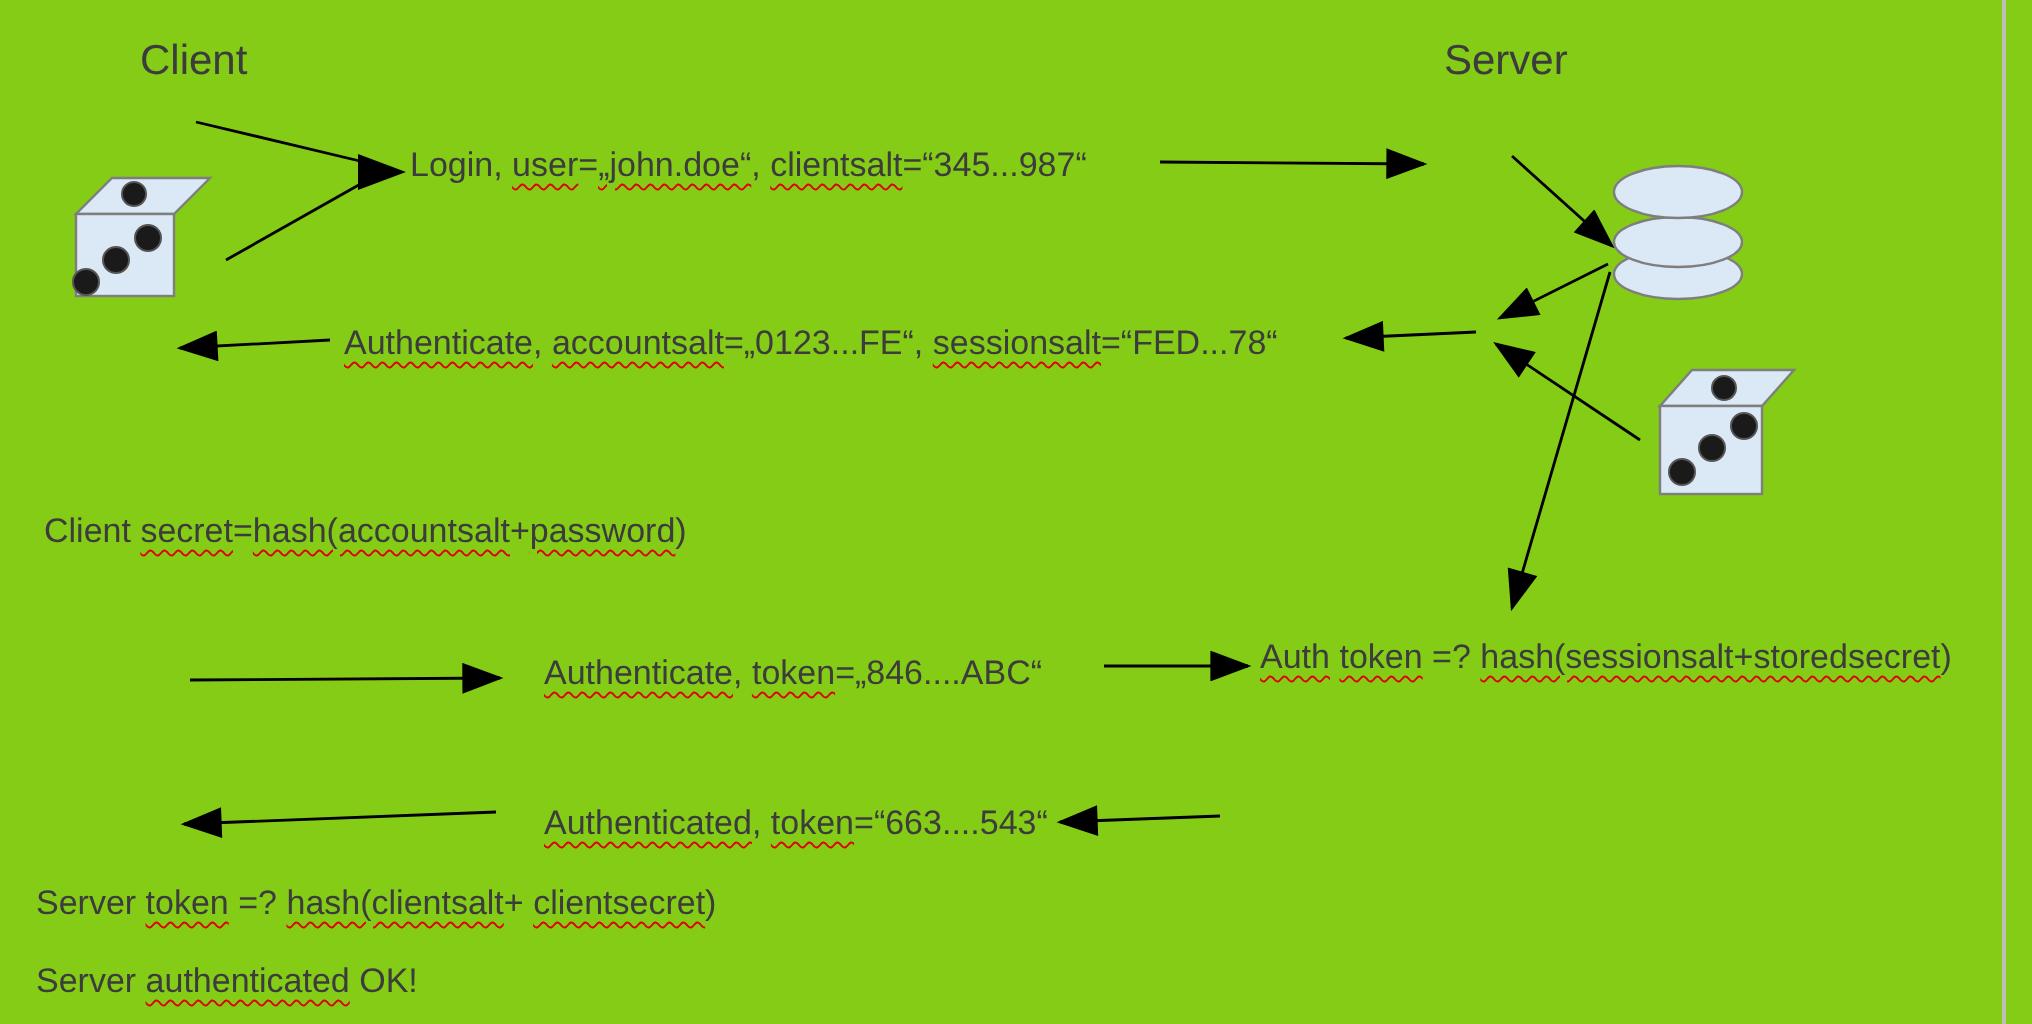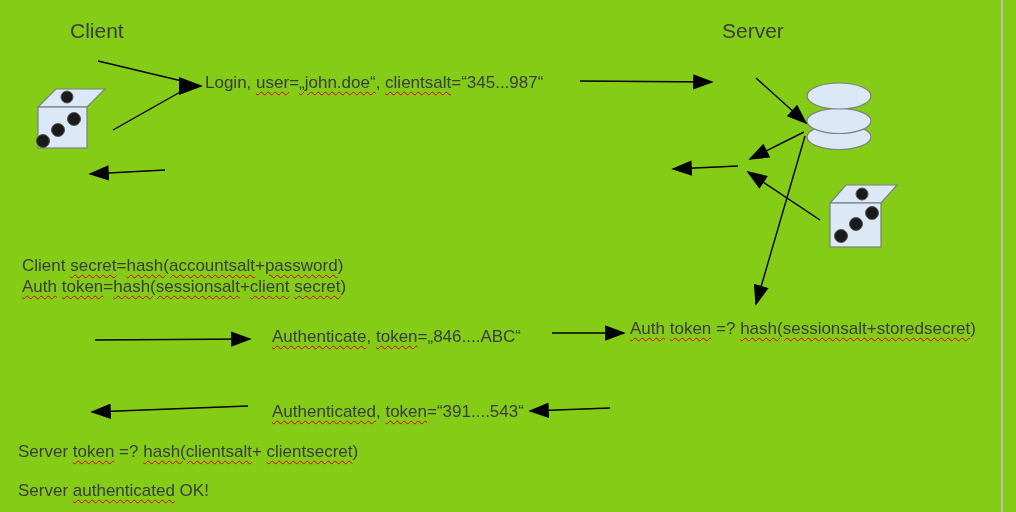--- a/index.html
+++ b/index.html
@@ -76,22 +76,22 @@
     <line class="aline" x1="95" y1="340" x2="250" y2="339" marker-end="url(#ah)"></line>
     <line class="aline" x1="552" y1="333" x2="624" y2="333" marker-end="url(#ah)"></line>
     <line class="aline" x1="248" y1="406" x2="92" y2="412" marker-end="url(#ah)"></line>
     <line class="aline" x1="610" y1="408" x2="530" y2="411" marker-end="url(#ah)"></line>
   </svg>
 
   <div class="title" style="left:70px;top:19px">Client</div>
   <div class="title" style="left:722px;top:19px">Server</div>
 
   <div class="msg" style="left:205px;top:72px"><span>Login, </span><span class="wavy">user</span><span>=</span><span class="wavy">„john.doe“</span><span>, </span><span class="wavy">clientsalt</span><span>=“345...987“</span></div>
+  <div class="msg" style="left:172px;top:161px"><span class="wavy">Authenticate</span><span>, </span><span class="wavy">accountsalt</span><span>=„0123...FE“, </span><span class="wavy">sessionsalt</span><span>=“FED...78“</span></div>
   <div class="msg" style="left:22px;top:255px"><span>Client </span><span class="wavy">secret</span><span>=</span><span class="wavy">hash(accountsalt</span><span>+</span><span class="wavy">password</span><span>)</span></div>
-  <div class="msg" style="left:22px;top:276px"><span class="wavy">Auth</span><span> </span><span class="wavy">token</span><span>=</span><span class="wavy">hash(sessionsalt</span><span>+</span><span class="wavy">client</span><span> </span><span class="wavy">secret</span><span>)</span></div>
   <div class="msg" style="left:272px;top:326px"><span class="wavy">Authenticate</span><span>, </span><span class="wavy">token</span><span>=„846....ABC“</span></div>
   <div class="msg" style="left:630px;top:318px"><span class="wavy">Auth</span><span> </span><span class="wavy">token</span><span> =? </span><span class="wavy">hash(sessionsalt+storedsecret</span><span>)</span></div>
-  <div class="msg" style="left:272px;top:401px"><span class="wavy">Authenticated</span><span>, </span><span class="wavy">token</span><span>=“391....543“</span></div>
+  <div class="msg" style="left:272px;top:401px"><span class="wavy">Authenticated</span><span>, </span><span class="wavy">token</span><span>=“663....543“</span></div>
   <div class="msg" style="left:18px;top:480px"><span>Server </span><span class="wavy">authenticated</span><span> OK!</span></div>
   <div class="msg" style="left:18px;top:441px"><span>Server </span><span class="wavy">token</span><span> =? </span><span class="wavy">hash(clientsalt</span><span>+ </span><span class="wavy">clientsecret</span><span>)</span></div>
 
   <div class="page-edge"></div>
 </div>
 
 </body></html>

